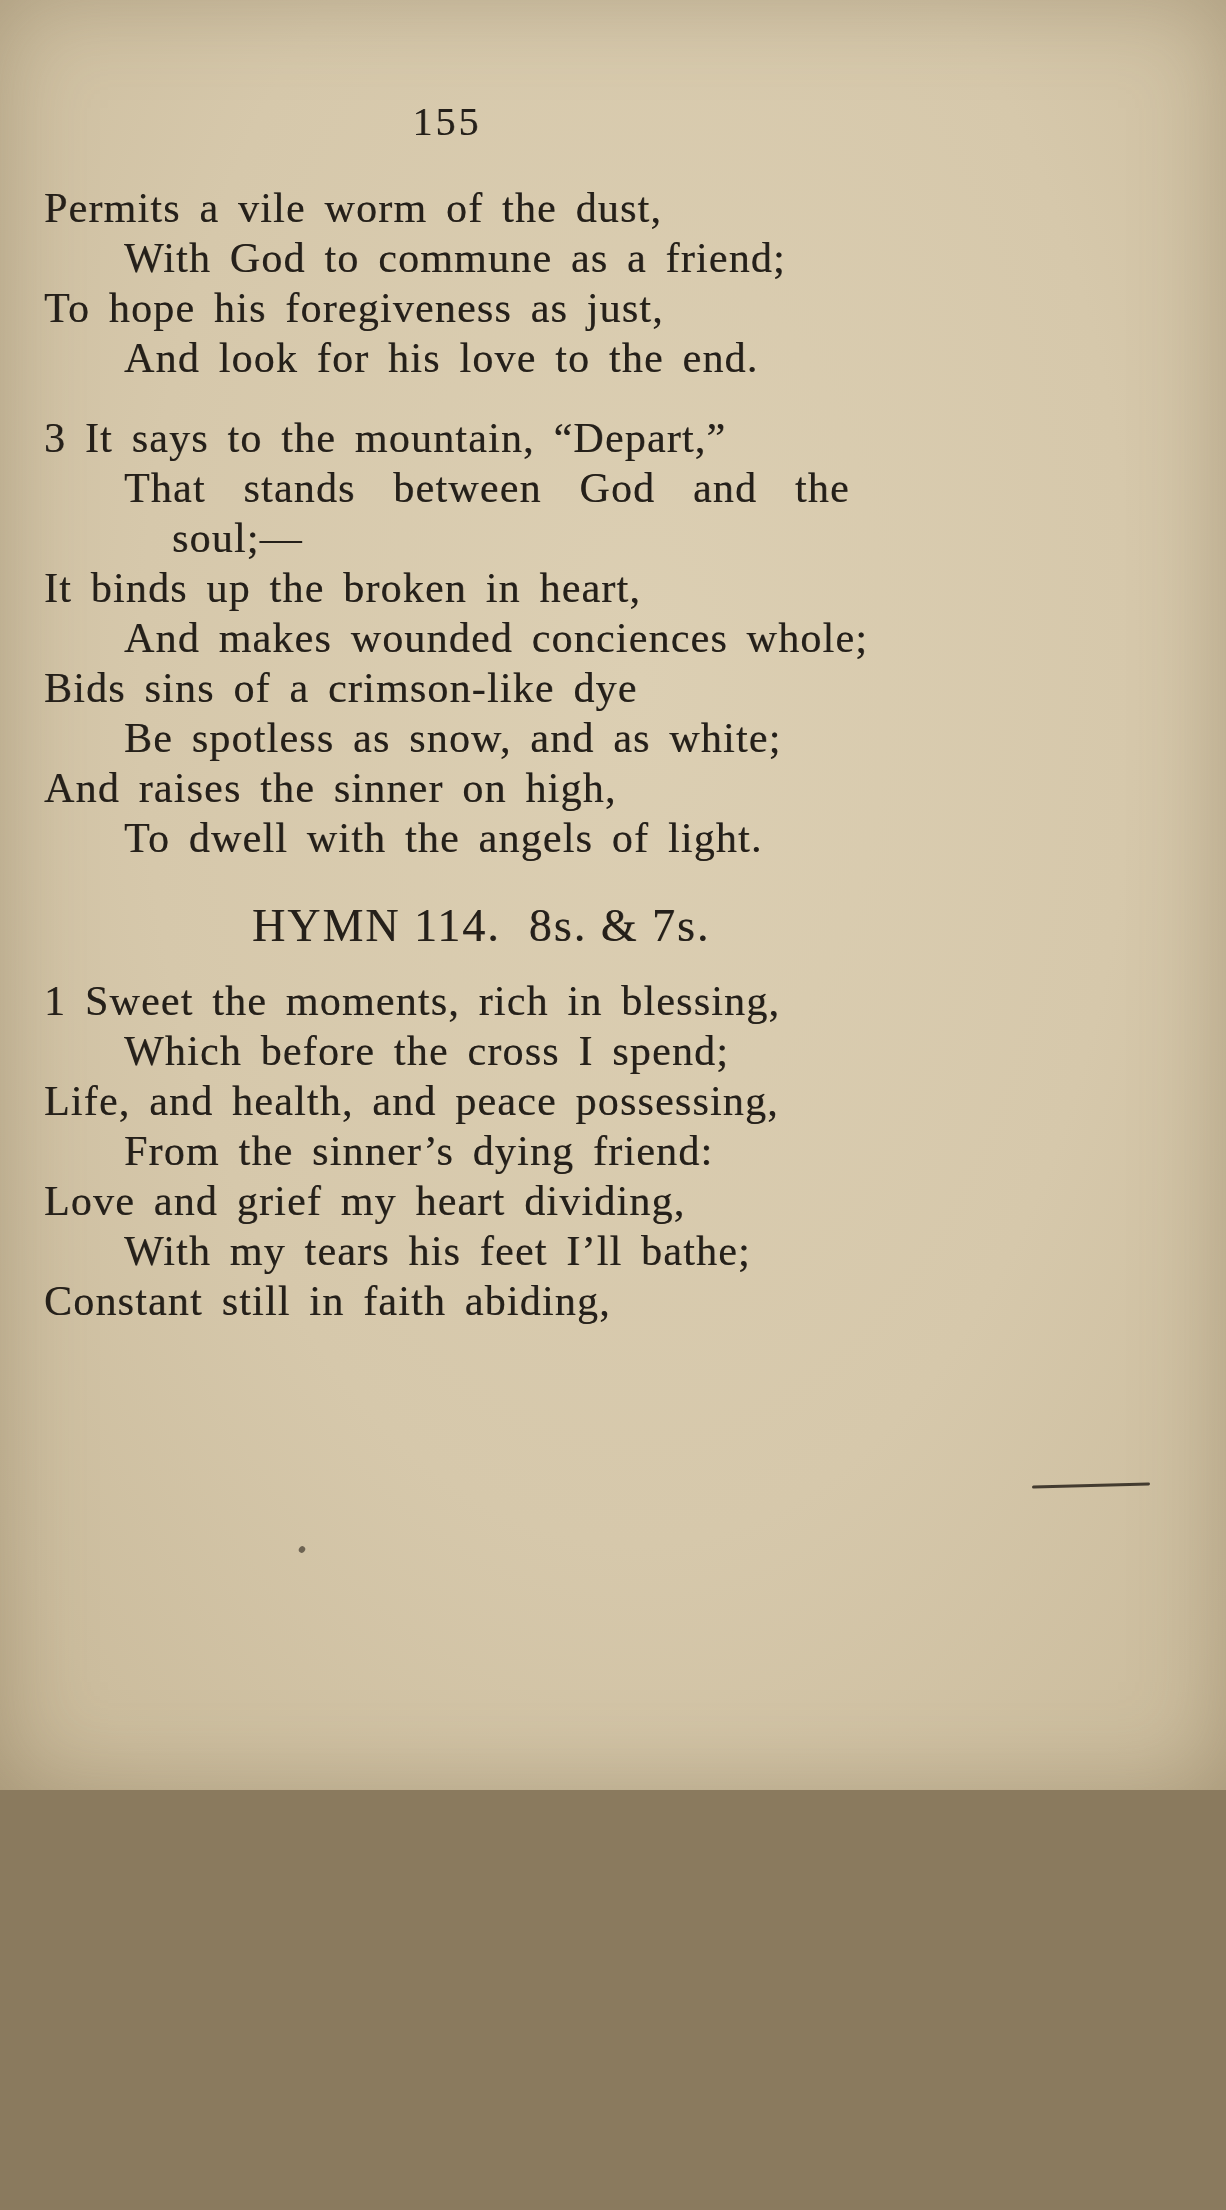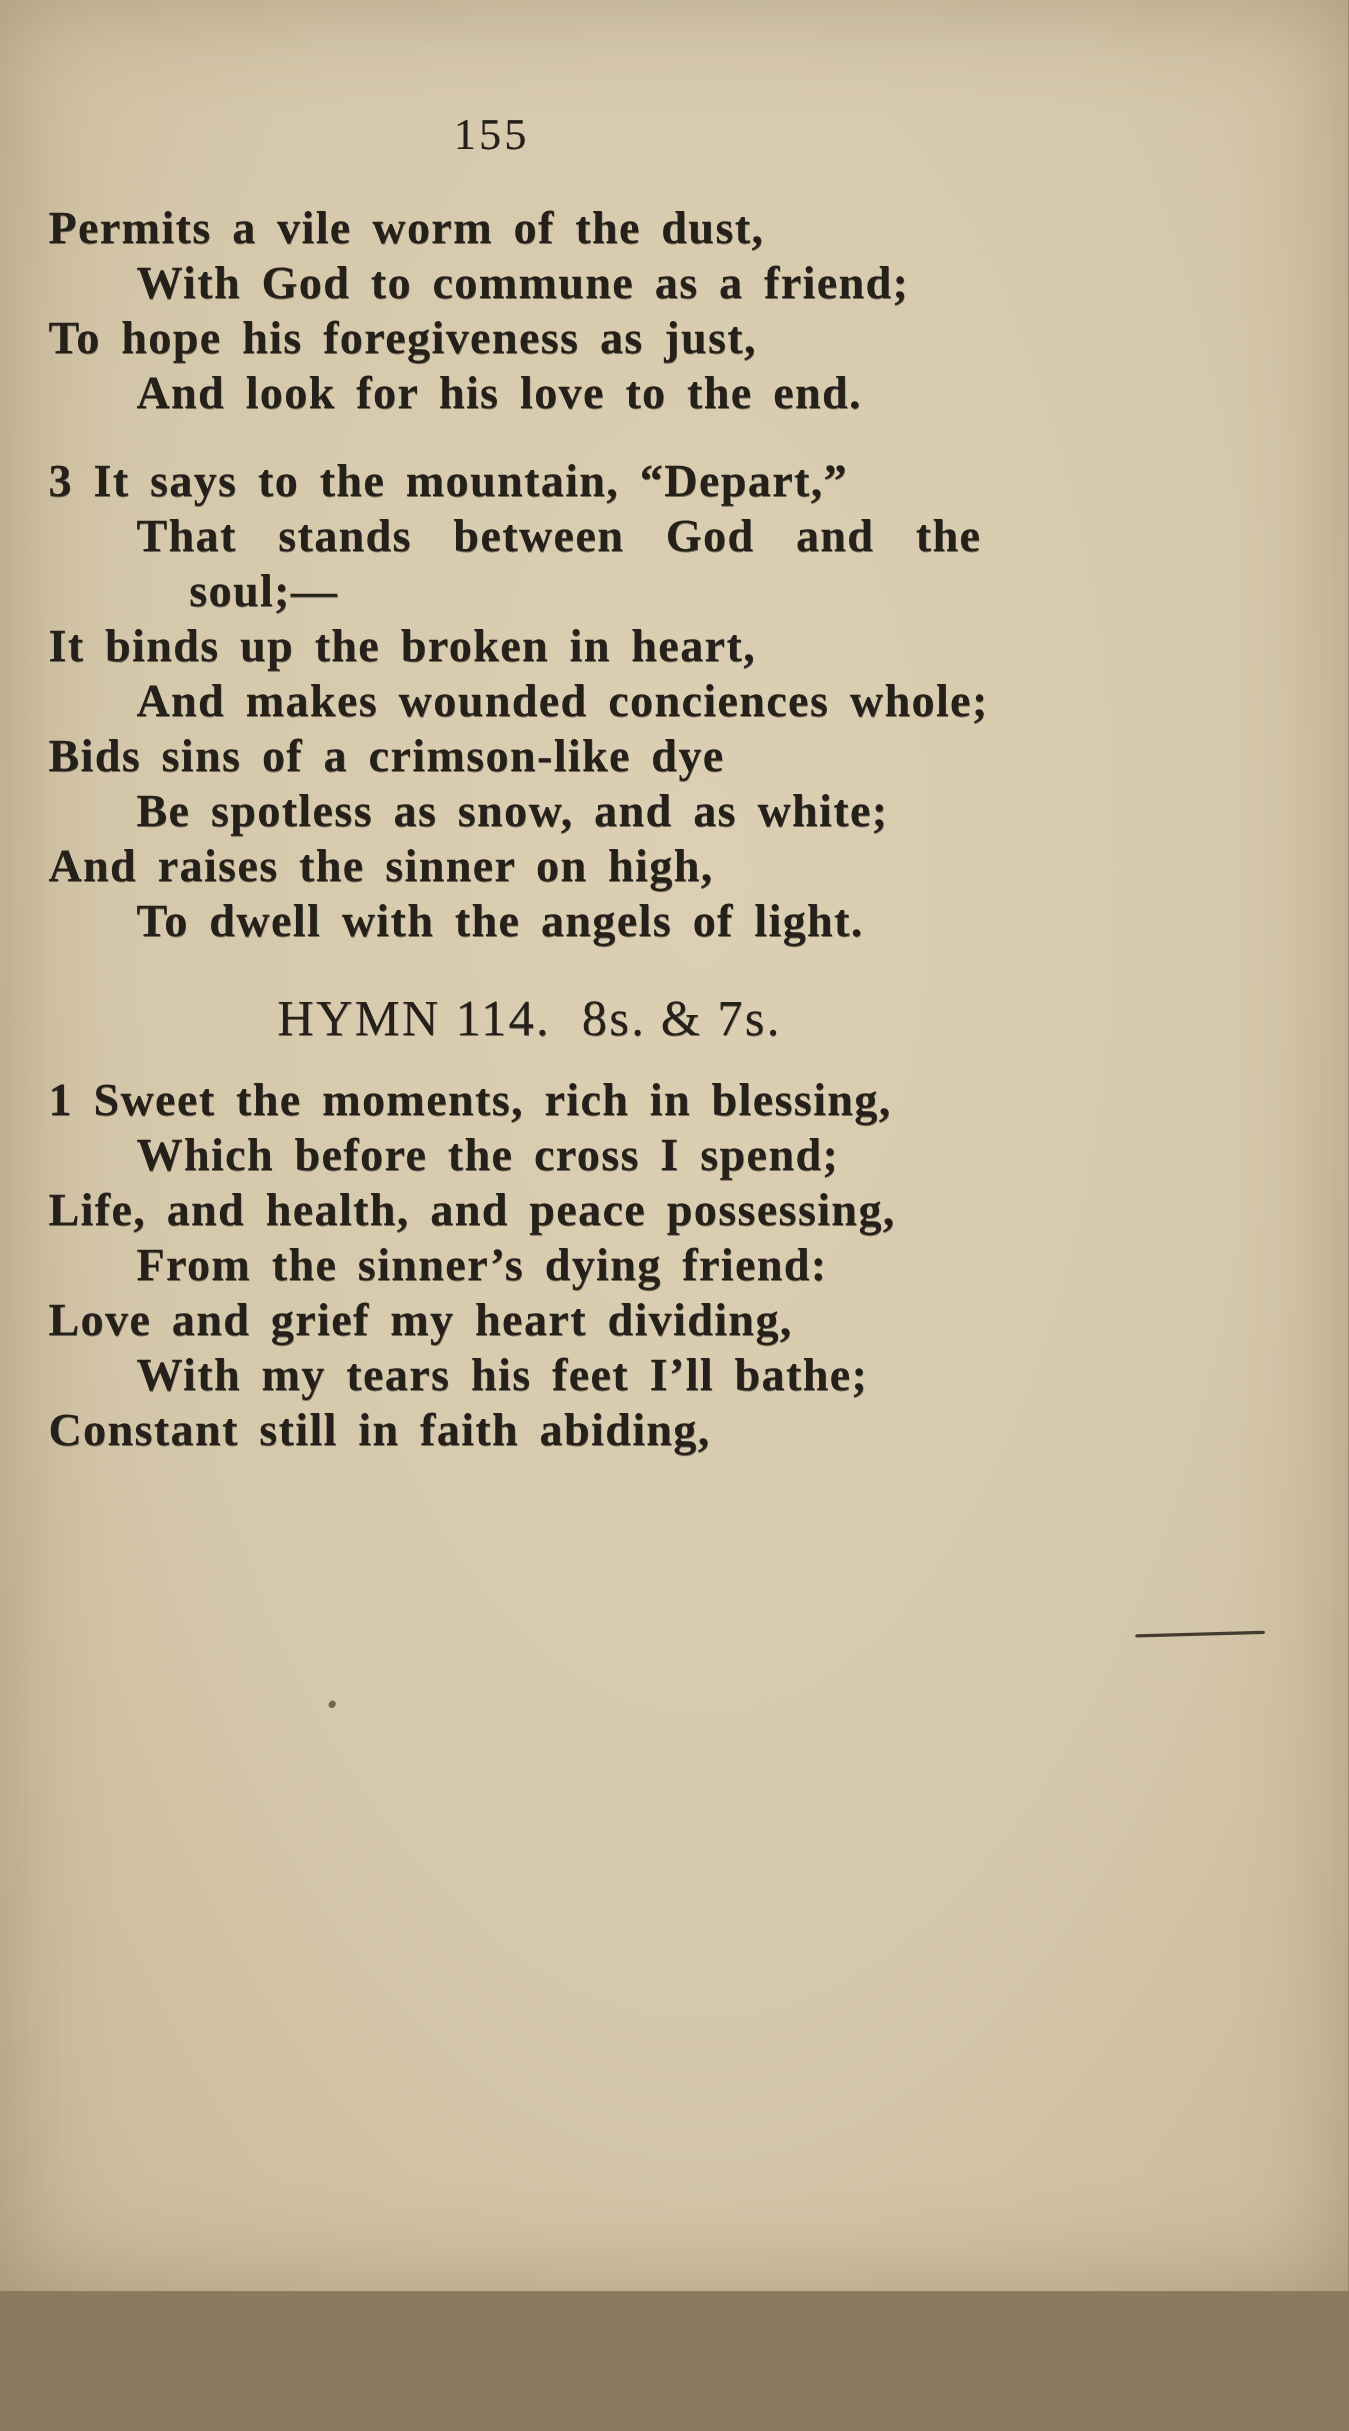--- a/index.html
+++ b/index.html
@@ -3,21 +3,21 @@
 <meta charset="utf-8">
 <style>
   html, body {
     margin: 0;
     padding: 0;
     background: #8a7a5e;
   }
   .page {
     position: relative;
     width: 1226px;
-    height: 2083px;
+    height: 1790px;
     margin: 0 auto;
     box-sizing: border-box;
     padding: 98px 40px 0 44px;
     background:
       radial-gradient(ellipse at 52% 38%, #dccfb3 0%, #d6c8ab 55%, #ccbd9e 88%, #c4b494 100%);
     box-shadow: inset 0 0 90px rgba(110, 92, 62, 0.35);
     overflow: hidden;
     font-family: "Liberation Serif", "DejaVu Serif", serif;
     color: #25201a;
   }
@@ -26,21 +26,20 @@
   }
   .page-number {
     font-size: 40px;
     letter-spacing: 3px;
     text-align: center;
     transform: translateX(-168px);
     margin-bottom: 38px;
   }
   .stanza {
     margin-bottom: 30px;
-    font-weight: bold;
   }
   .line {
     font-size: 42px;
     line-height: 50px;
     letter-spacing: 1.2px;
     word-spacing: 7px;
     white-space: nowrap;
   }
   .indent { margin-left: 80px; }
   .indent2 { margin-left: 128px; }

